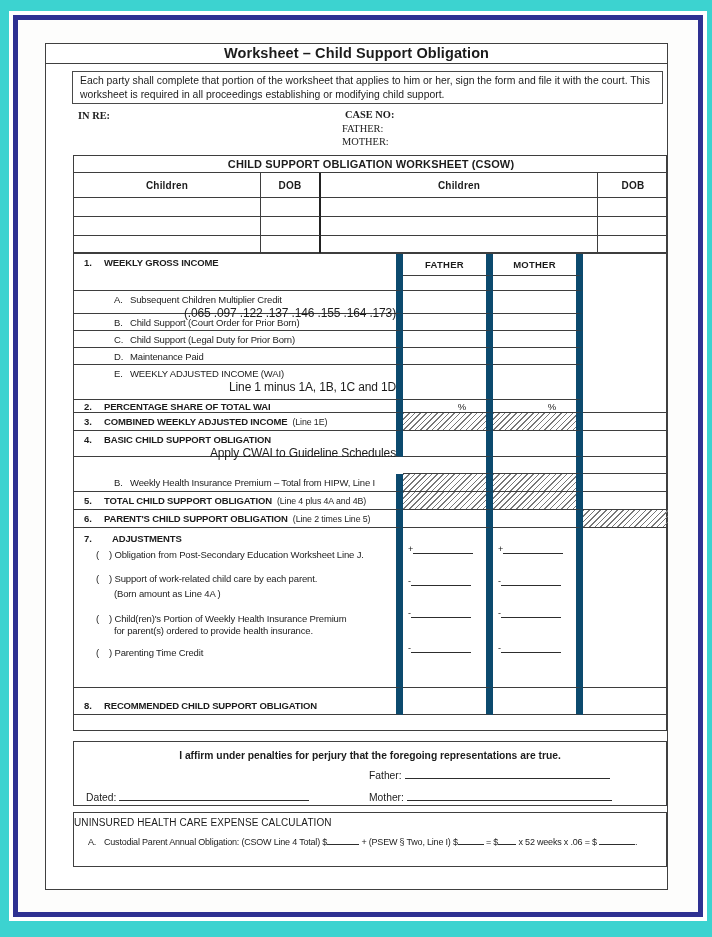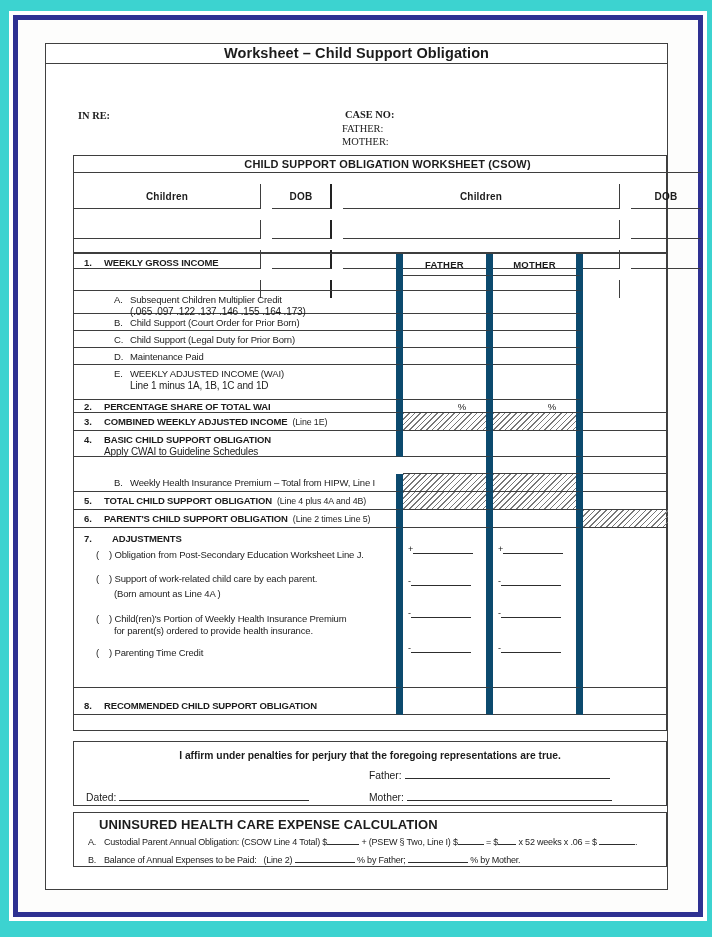--- a/index.html
+++ b/index.html
@@ -9,41 +9,41 @@
   .formbox{position:absolute;left:27px;top:23px;width:621px;height:845px;border:1px solid #404040;background:#fff;}
   .titlerow{position:absolute;left:0;top:0;width:100%;height:19px;border-bottom:1px solid #404040;
     text-align:center;font-weight:bold;font-size:14.5px;line-height:19px;letter-spacing:.1px;}
   .instr{position:absolute;left:26px;top:27px;width:591px;height:33px;border:1px solid #4a4a4a;
     box-sizing:border-box;padding:2px 7px;font-size:10.4px;line-height:1.38;}
   .inre{position:absolute;left:0;top:58px;width:100%;height:53px;font-size:10.4px;}
   .inre .b{font-weight:bold;}
   .inre span{position:absolute;white-space:nowrap;font-family:Liberation Serif, serif;}
   
   .csowtable{position:absolute;left:27px;top:111px;width:594px;height:98px;border:1px solid #3e3e3e;
-    display:grid;grid-template-columns:187px 60px 277px 70px;grid-template-rows:17px 25px 19px 19px 18px;box-sizing:border-box;gap:11px;}
+    display:grid;grid-template-columns:187px 60px 277px 70px;grid-template-rows:17px 25px 19px 19px 18px;box-sizing:border-box;}
   .csowtable .cell{border-right:1px solid #3e3e3e;border-bottom:1px solid #3e3e3e;}
   .csowtable .thick{border-right:2px solid #222;}
   .csowtable .nor{border-right:none;}
   .csowtable .nob{border-bottom:none;}
   .ctitle{grid-area:1/1/2/5;border-bottom:1px solid #3e3e3e;text-align:center;font-weight:bold;
     font-size:11px;line-height:16px;letter-spacing:.15px;}
   .chead{display:flex;align-items:center;justify-content:center;font-weight:bold;font-size:10px;letter-spacing:.2px;}
   
   .wtable{position:absolute;left:27px;top:209px;width:594px;height:478px;border:1px solid #3e3e3e;
     display:grid;grid-template-columns:329px 90px 90px 85px;
     grid-template-rows:22px 15px 23px 17px 17px 17px 35px 13px 18px 26px 17px 18px 18px 18px 160px 27px 18px;
     box-sizing:border-box;font-size:9.5px;letter-spacing:-0.15px;}
   .wtable .cell{border-right:7px solid #0c4a6e;border-bottom:1px solid #3e3e3e;box-sizing:border-box;}
   .wtable .nor{border-right:none;}
   .wtable .nob{border-bottom:none;}
   .lab{padding-top:3px;line-height:1.22;white-space:nowrap;}
   .num{display:inline-block;width:20px;padding-left:10px;}
   .numsub{display:inline-block;width:16px;padding-left:40px;}
   .bold{font-weight:bold;}
-  .sub2{padding-left:56px;font-size:10px;}
+  .sub2{padding-left:56px;font-size:12px;text-align:right;}
   .sub2b{padding-left:30px;}
   .note{font-weight:normal;font-size:8.8px;margin-left:5px;letter-spacing:-0.1px;}
   .hd{display:flex;align-items:center;justify-content:center;font-weight:bold;font-size:9.5px;letter-spacing:.25px;}
   .pct{display:flex;align-items:center;justify-content:flex-end;padding-right:20px;font-size:9.5px;}
   .hatch{background:repeating-linear-gradient(135deg,#787878 0 1px,rgba(255,255,255,0) 1px 4px);}
   .adjlab{position:relative;}
   .adjlab .ai{position:absolute;left:22px;white-space:pre;}
   .adjlab .as{position:absolute;left:40px;white-space:pre;}
   .adjcell{position:relative;}
   .mark{position:absolute;left:5px;white-space:nowrap;}
@@ -52,32 +52,33 @@
   .r8lab{padding-top:12px;white-space:nowrap;}
   
   .affbox{position:absolute;left:27px;top:697px;width:594px;height:65px;border:1px solid #404040;box-sizing:border-box;font-size:10.3px;}
   .affbox .stmt{position:absolute;left:0;top:8px;width:100%;text-align:center;font-weight:bold;}
   .affbox span{white-space:nowrap;}
   .aff-father{position:absolute;left:295px;top:28px;}
   .aff-dated{position:absolute;left:12px;top:50px;}
   .aff-mother{position:absolute;left:295px;top:50px;}
   
   .unibox{position:absolute;left:27px;top:768px;width:594px;height:55px;border:1px solid #404040;box-sizing:border-box;}
-  .unibox .utitle{position:absolute;left:25px;top:4px;font-weight:bold;font-size:13px;letter-spacing:.1px;}
+  .unibox .utitle{position:absolute;left:0;top:4px;font-weight:normal;font-size:10px;letter-spacing:.1px;}
   .uline{position:absolute;left:8px;white-space:nowrap;font-size:9px;letter-spacing:-0.2px;}
   .unum{display:inline-block;width:16px;padding-left:6px;}
 </style>
 </head>
 <body>
 
 <div class="page">
 <div class="formbox">
 
   <div class="titlerow">Worksheet – Child Support Obligation</div>
 
+  <div class="instr">Each party shall complete that portion of the worksheet that applies to him or her, sign the form and file it with the court.  This worksheet is required in all proceedings establishing or modifying child support.</div>
 
   <div class="inre">
     <span class="b" style="left:32px;top:8px">IN RE:</span>
     <span class="b" style="left:299px;top:7px">CASE NO:</span>
     <span style="left:296px;top:21px">FATHER:</span>
     <span style="left:296px;top:34px">MOTHER:</span>
   </div>
 
   <div class="csowtable">
     <div class="ctitle">CHILD SUPPORT OBLIGATION WORKSHEET (CSOW)</div>
@@ -233,21 +234,16 @@
   </div>
 
   <div class="unibox">
     <div class="utitle">UNINSURED HEALTH CARE EXPENSE CALCULATION</div>
     <div class="uline" style="top:23px">
       <span class="unum">A.</span><span>Custodial Parent Annual Obligation: (CSOW Line 4 Total) $</span><span class="ul" style="width:32px"></span>
       <span>+ (PSEW § Two, Line I) $</span><span class="ul" style="width:26px"></span>
       <span>= $</span><span class="ul" style="width:18px"></span>
       <span>x  52 weeks x .06 = $</span> <span class="ul" style="width:36px"></span><span>.</span>
     </div>
-    <div class="uline" style="top:41px">
-      <span class="unum">B.</span><span style="white-space:pre">Balance of Annual Expenses to be Paid:   (Line 2)</span> <span class="ul" style="width:60px"></span>
-      <span>% by Father;</span> <span class="ul" style="width:60px"></span>
-      <span>% by Mother.</span>
-    </div>
   </div>
 
 </div>
 </div>
 
 </body></html>

